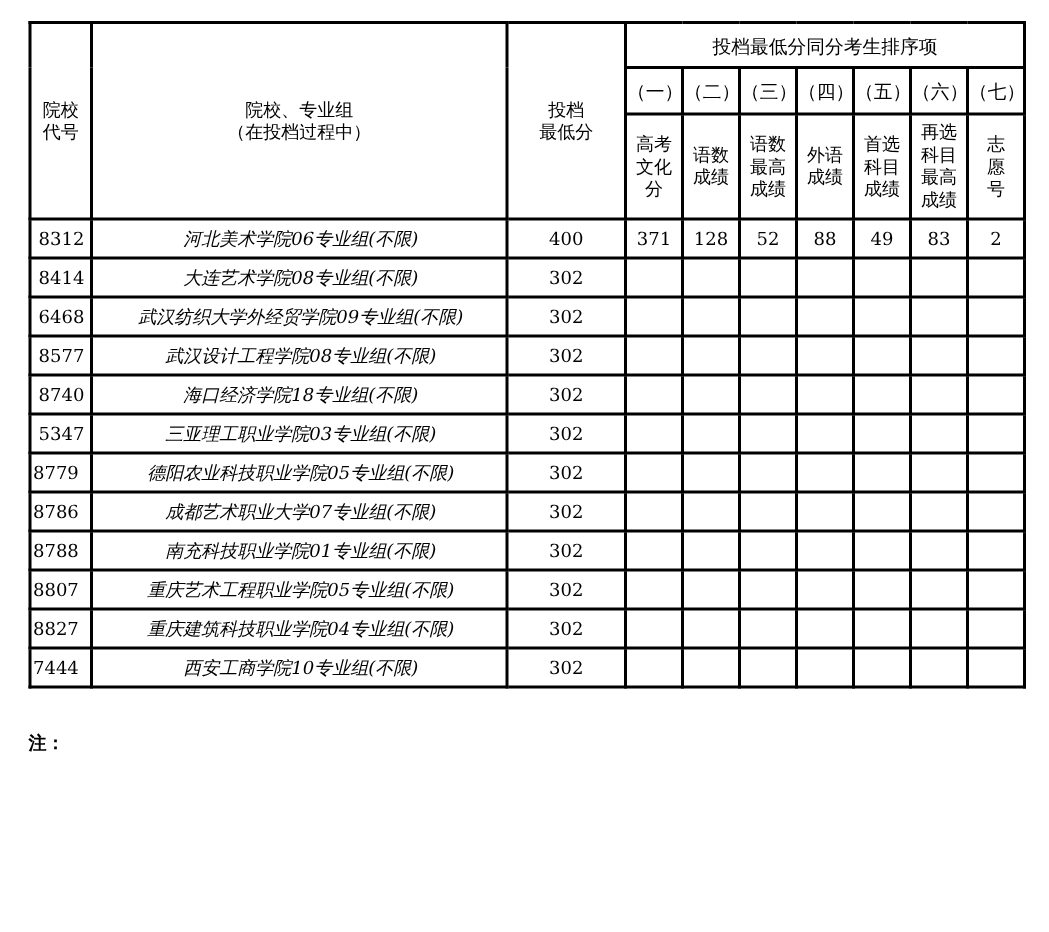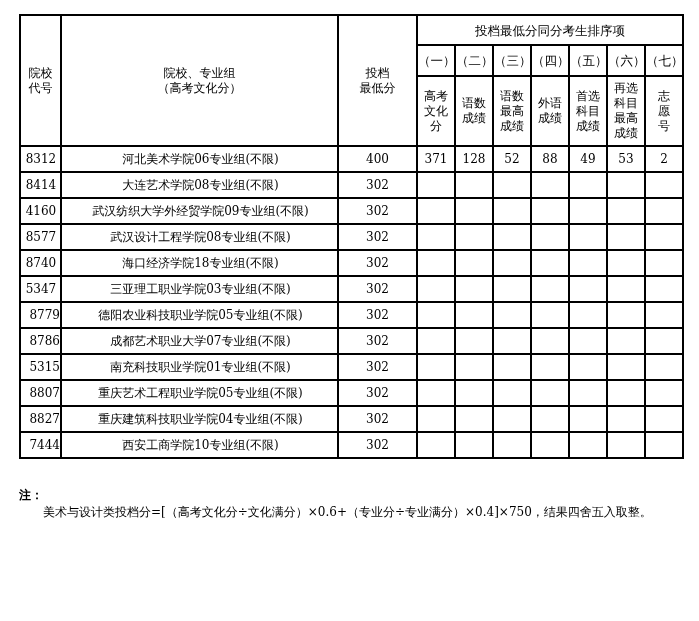--- a/index.html
+++ b/index.html
@@ -27,22 +27,22 @@
     font-family: "DejaVu Sans", "Liberation Sans", sans-serif;
     font-size: 12px;
     line-height: 15px;
   }
   .hdr-title { height: 28px; font-size: 12.5px; }
   .hdr-num { height: 29px; font-size: 12.5px; }
   .hdr-sub { height: 68px; white-space: normal !important; }
   .hdr-sub span, .hdr span.line { display: block; }
   tr.datarow td { height: 24px; font-size: 12px; }
   td.code { text-align: right; padding-left: 1px !important; }
-  td.code.right { text-align: right; }
-  td.name { text-align: left; padding-left: 2px !important; }
+  td.code.right { text-align: left; }
+  td.name { text-align: left; padding-left: 2px !important; font-style: italic; }
   td.score { }
   .notes {
     position: absolute; left: 19px; top: 487px; width: 664px;
     font-size: 12px; line-height: 17px;
     font-family: "DejaVu Serif", "Liberation Serif", serif;
   }
   .notes .title { font-weight: bold; font-family: "DejaVu Sans", "Liberation Sans", sans-serif; }
   .notes .para { text-indent: 24px; text-align: justify; }
   .notes .para.formula { text-indent: 24px; }
 </style>
@@ -63,21 +63,21 @@
     <col style="width:38px">
   </colgroup>
   <thead>
     <tr>
       <th class="hdr" rowspan="3">
         <span class="line">院校</span>
         <span class="line">代号</span>
       </th>
       <th class="hdr" rowspan="3">
         <span class="line">院校、专业组</span>
-        <span class="line">（高考文化分）</span>
+        <span class="line">（在投档过程中）</span>
       </th>
       <th class="hdr" rowspan="3">
         <span class="line">投档</span>
         <span class="line">最低分</span>
       </th>
       <th class="hdr hdr-title" colspan="7">投档最低分同分考生排序项</th>
     </tr>
     <tr>
       <th class="hdr hdr-num">（一）</th>
       <th class="hdr hdr-num">（二）</th>
@@ -128,37 +128,37 @@
 
   <tr class="datarow">
         <td class="code">8312</td>
         <td class="name">河北美术学院06专业组(不限)</td>
         <td class="score">400</td>
         <td>371</td>
         <td>128</td>
         <td>52</td>
         <td>88</td>
         <td>49</td>
-        <td>53</td>
+        <td>83</td>
         <td>2</td>
       </tr>
       <tr class="datarow">
         <td class="code">8414</td>
         <td class="name">大连艺术学院08专业组(不限)</td>
         <td class="score">302</td>
         <td></td>
         <td></td>
         <td></td>
         <td></td>
         <td></td>
         <td></td>
         <td></td>
       </tr>
       <tr class="datarow">
-        <td class="code">4160</td>
+        <td class="code">6468</td>
         <td class="name">武汉纺织大学外经贸学院09专业组(不限)</td>
         <td class="score">302</td>
         <td></td>
         <td></td>
         <td></td>
         <td></td>
         <td></td>
         <td></td>
         <td></td>
       </tr>
@@ -216,21 +216,21 @@
         <td class="score">302</td>
         <td></td>
         <td></td>
         <td></td>
         <td></td>
         <td></td>
         <td></td>
         <td></td>
       </tr>
       <tr class="datarow">
-        <td class="code right">5315</td>
+        <td class="code right">8788</td>
         <td class="name">南充科技职业学院01专业组(不限)</td>
         <td class="score">302</td>
         <td></td>
         <td></td>
         <td></td>
         <td></td>
         <td></td>
         <td></td>
         <td></td>
       </tr>
@@ -268,14 +268,13 @@
         <td></td>
         <td></td>
         <td></td>
         <td></td>
       </tr>
     </tbody>
 </table>
 
 <div class="notes">
   <div class="title">注：</div>
-  <div class="para formula">美术与设计类投档分=[（高考文化分÷文化满分）×0.6+（专业分÷专业满分）×0.4]×750，结果四舍五入取整。</div>
 </div>
 
 </body></html>

